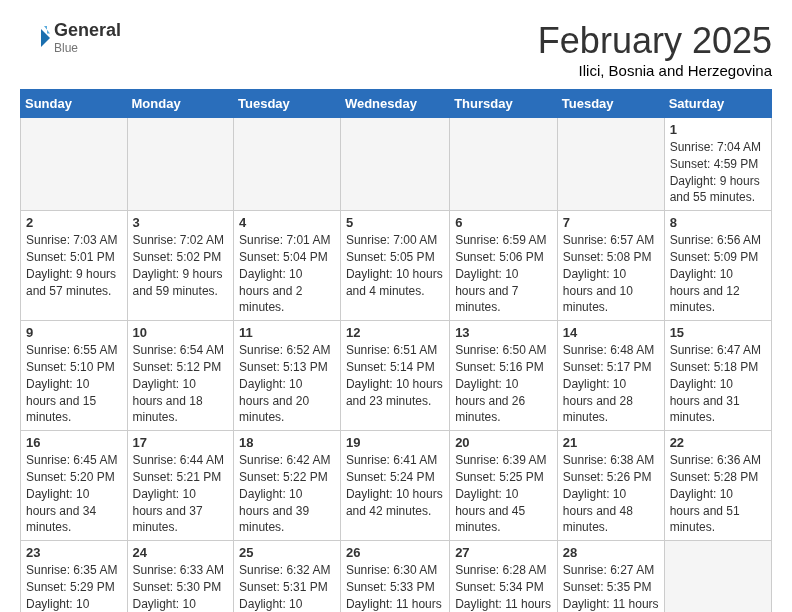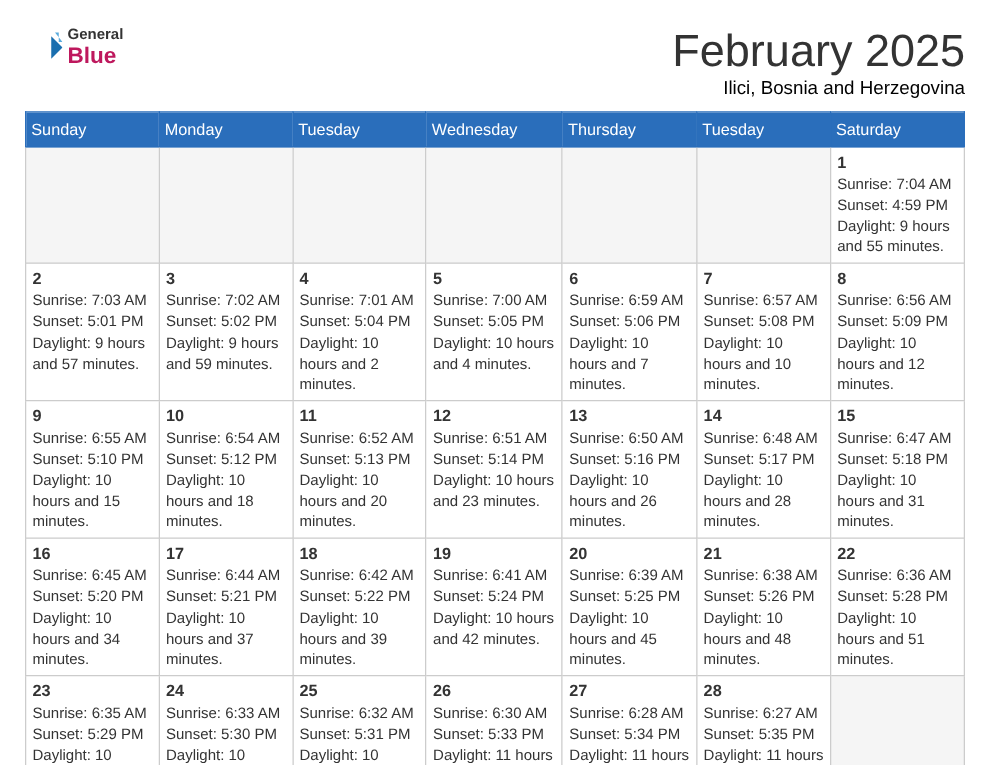--- a/index.html
+++ b/index.html
@@ -39,21 +39,21 @@
       color: #000000;
     }
     table {
       width: 100%;
       border-collapse: collapse;
     }
     th {
       background-color: #2a6ebb;
       color: #fff;
       font-size: 13px;
-      font-weight: normal;
+      font-weight: bold;
       padding: 6px 4px;
       text-align: left;
       border: 1px solid #2a6ebb;
     }
     td {
       vertical-align: top;
       border: 1px solid #ccc;
       padding: 4px 5px;
       width: 113px;
       min-height: 90px;
@@ -78,22 +78,22 @@
 </head>
 <body>
 
 <div class="header">
   <div class="logo">
     <svg class="logo-icon" width="40" height="40" viewBox="0 0 40 40">
       <polygon points="28,8 40,20 28,32" fill="#1a6faf"></polygon>
       <polygon points="32,4 40,14 36,14 36,4" fill="#5aabdd"></polygon>
     </svg>
     <div>
-      <div style="font-size:12px;font-weight:bold;color:#333;">General</div>
-      <div style="font-size:18px;font-weight:bold;color:#be185d;">Blue</div>
+      <div style="font-size:18px;font-weight:bold;color:#333;">General</div>
+      <div style="font-size:12px;font-weight:normal;color:#737373;">Blue</div>
     </div>
   </div>
   <div class="title-block">
     <div class="month-title">February 2025</div>
     <div class="location">Ilici, Bosnia and Herzegovina</div>
   </div>
 </div>
 
 <table>
   <thead>

